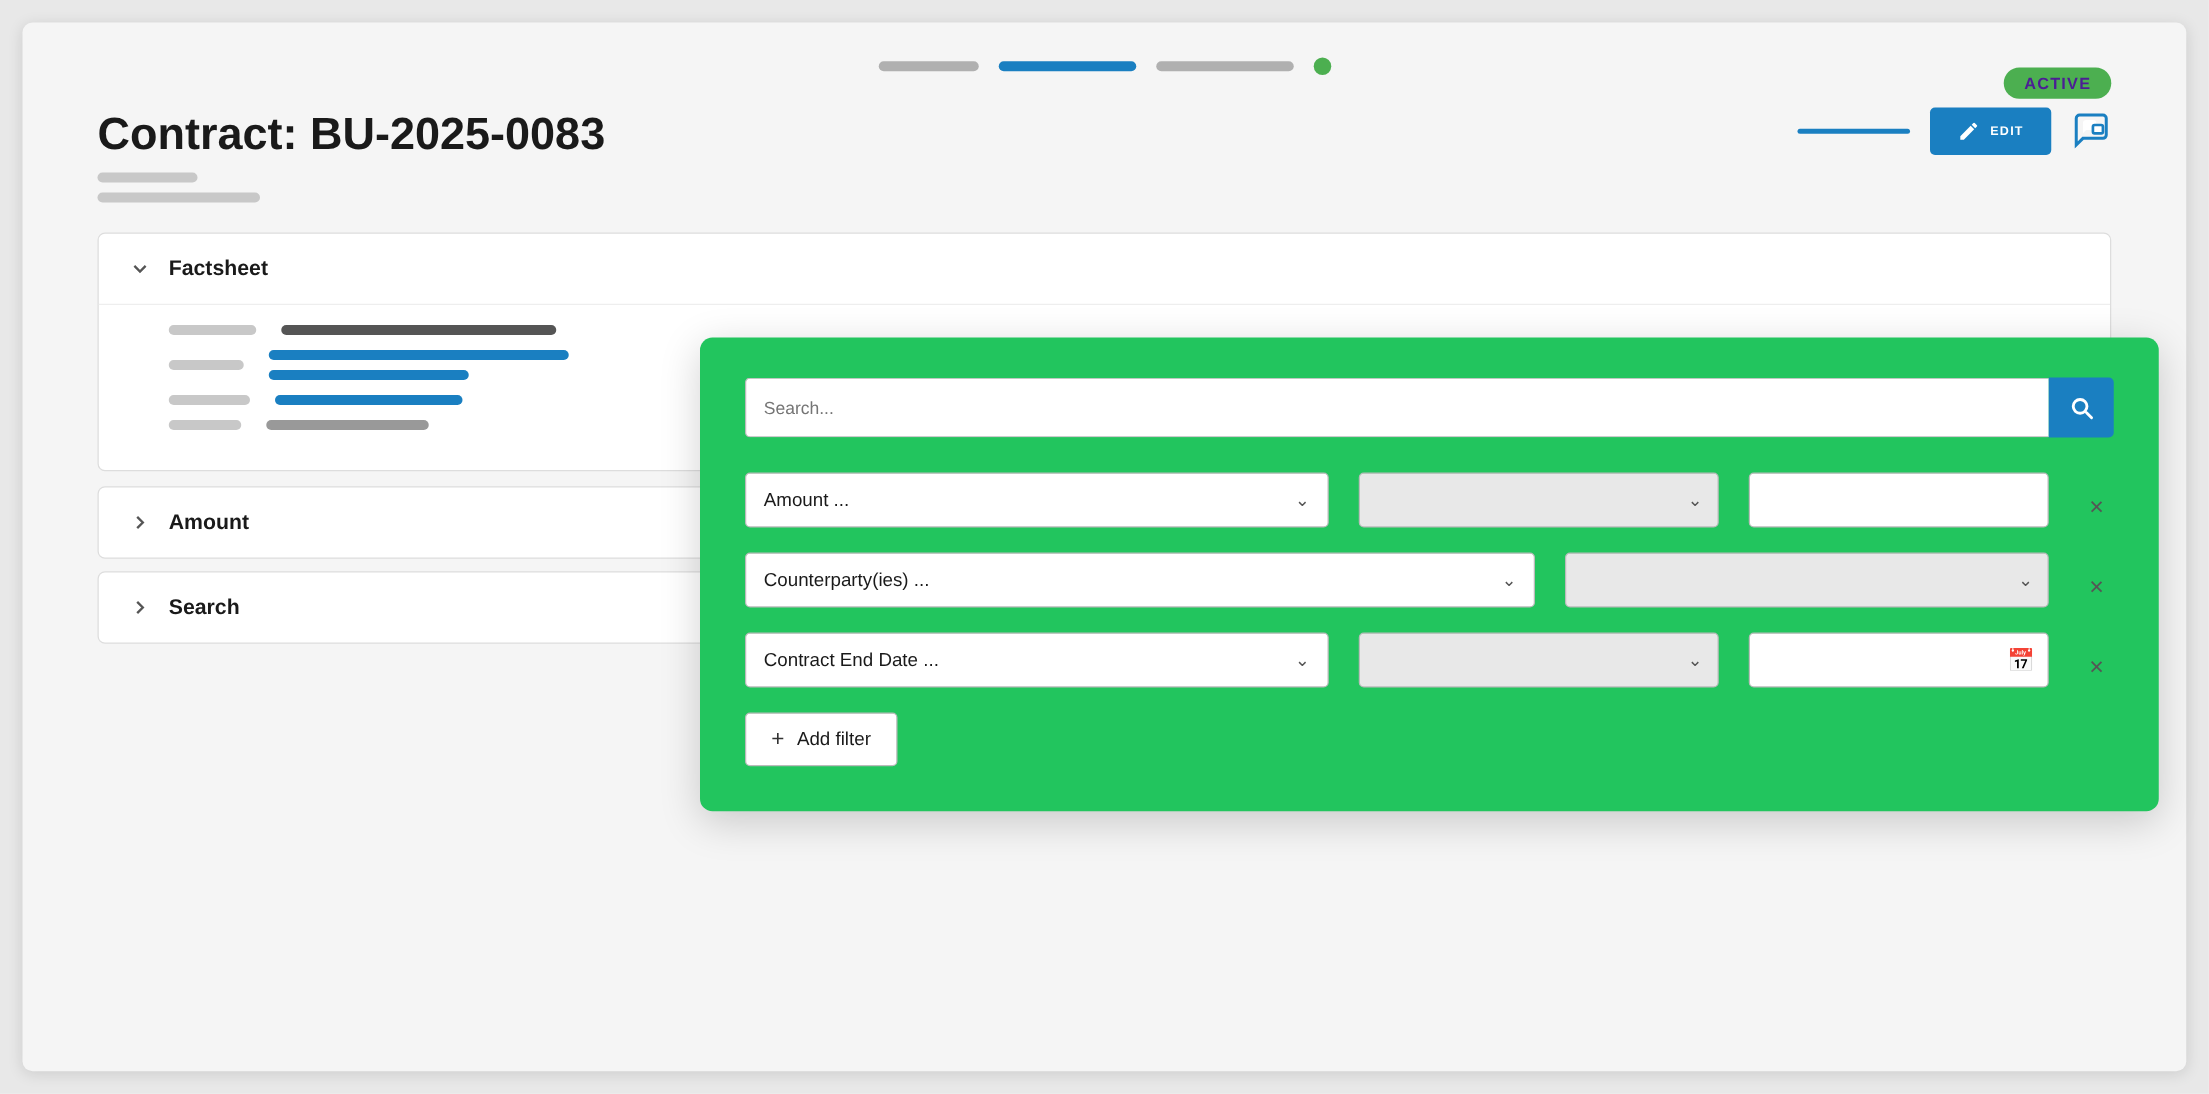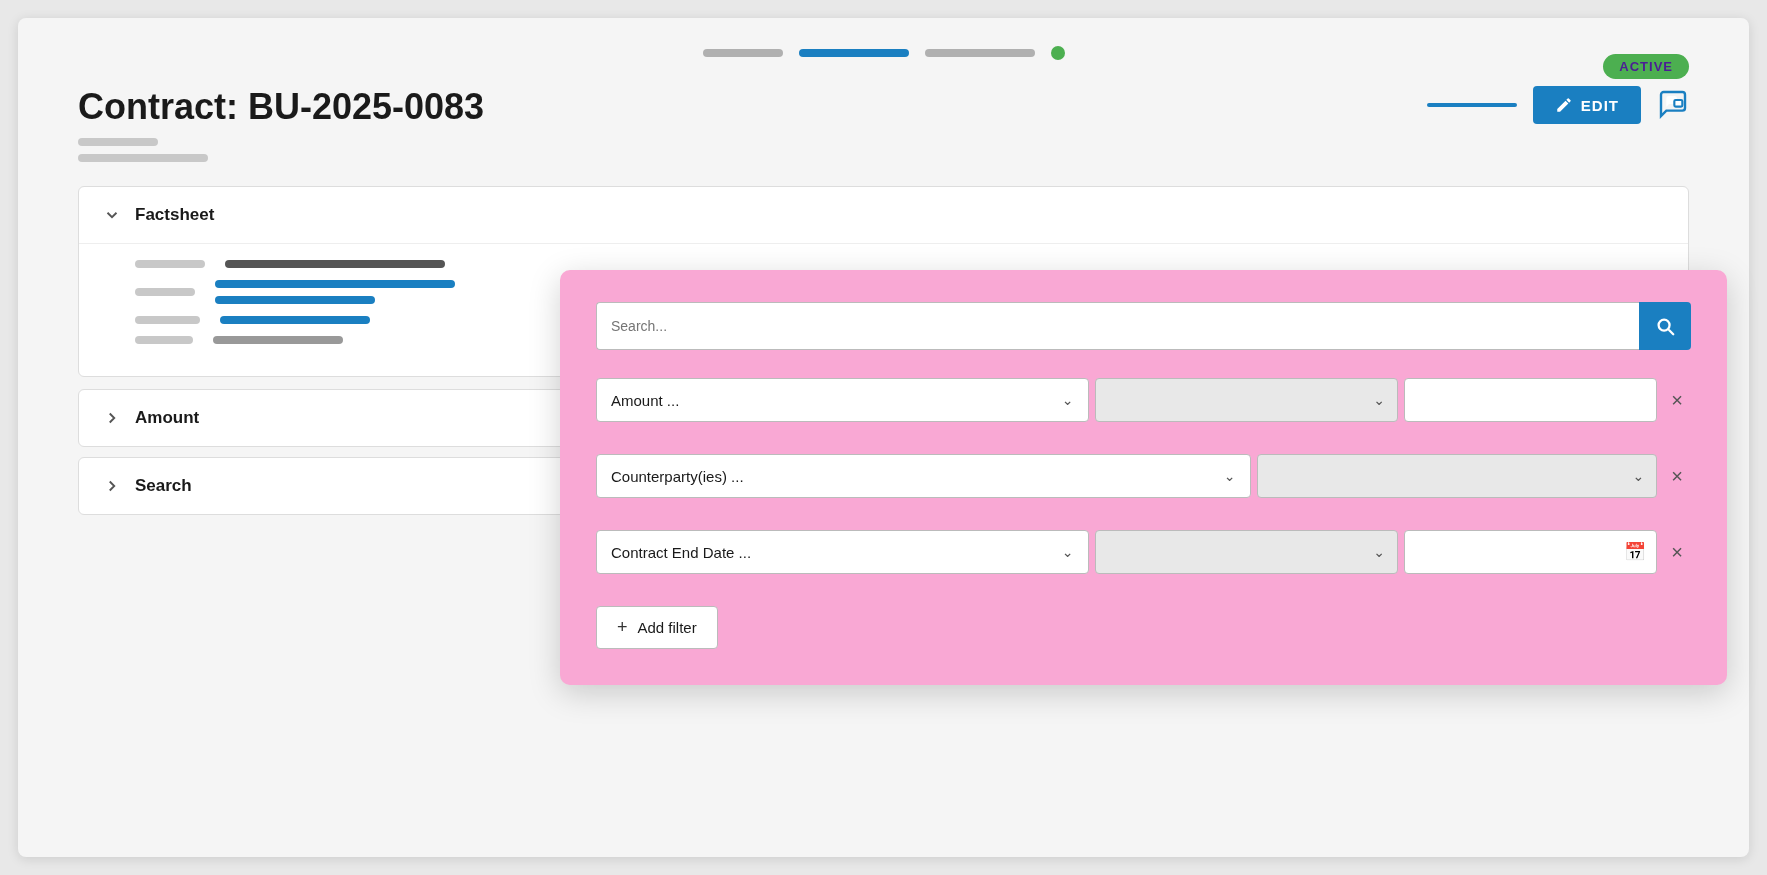--- a/index.html
+++ b/index.html
@@ -99,21 +99,21 @@
       width: 90px;
       background: #1a7fc1;
       border-radius: 2px;
     }
     .edit-button {
       background: #1a7fc1;
       color: white;
       border: none;
       border-radius: 4px;
       padding: 10px 22px;
-      font-size: 15px;
+      font-size: 10px;
       font-weight: 700;
       letter-spacing: 1px;
       cursor: pointer;
       display: flex;
       align-items: center;
       gap: 8px;
     }
     .edit-icon-svg {
       width: 18px;
       height: 18px;
@@ -200,21 +200,21 @@
     .v3 { width: 160px; }
     .v4 { width: 150px; }
     .v5 { width: 130px; }
 
     
     .filter-panel {
       position: absolute;
       top: 270px;
       left: 560px;
       right: 40px;
-      background: #f9a8d4;
+      background: #22c55e;
       border-radius: 10px;
       box-shadow: 0 8px 32px rgba(0,0,0,0.18);
       padding: 32px 36px 36px;
       z-index: 10;
     }
 
     
     .search-row {
       display: flex;
       margin-bottom: 28px;
@@ -244,23 +244,23 @@
     }
     .search-btn svg {
       width: 22px;
       height: 22px;
       fill: white;
     }
 
     
     .filter-row {
       display: flex;
-      align-items: center;
-      gap: 6px;
-      margin-bottom: 32px;
+      align-items: flex-end;
+      gap: 24px;
+      margin-bottom: 20px;
     }
     .filter-field-select {
       flex: 2;
       height: 44px;
       border: 1.5px solid #bbb;
       border-radius: 4px;
       background: white;
       display: flex;
       align-items: center;
       justify-content: space-between;

